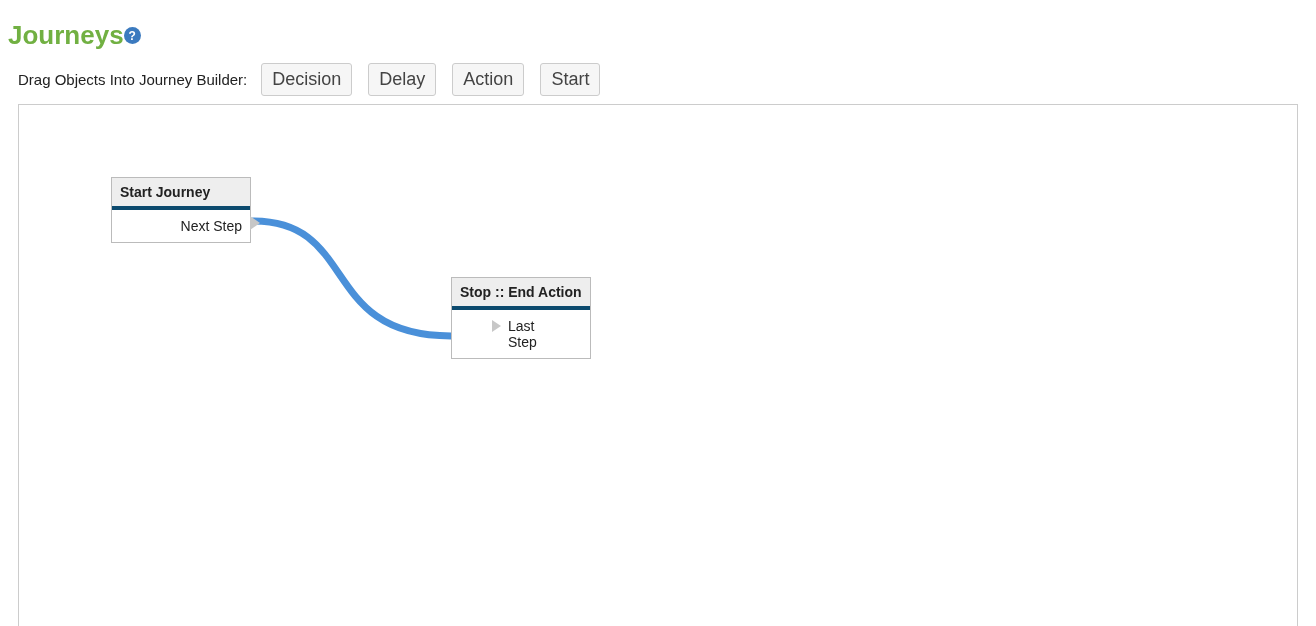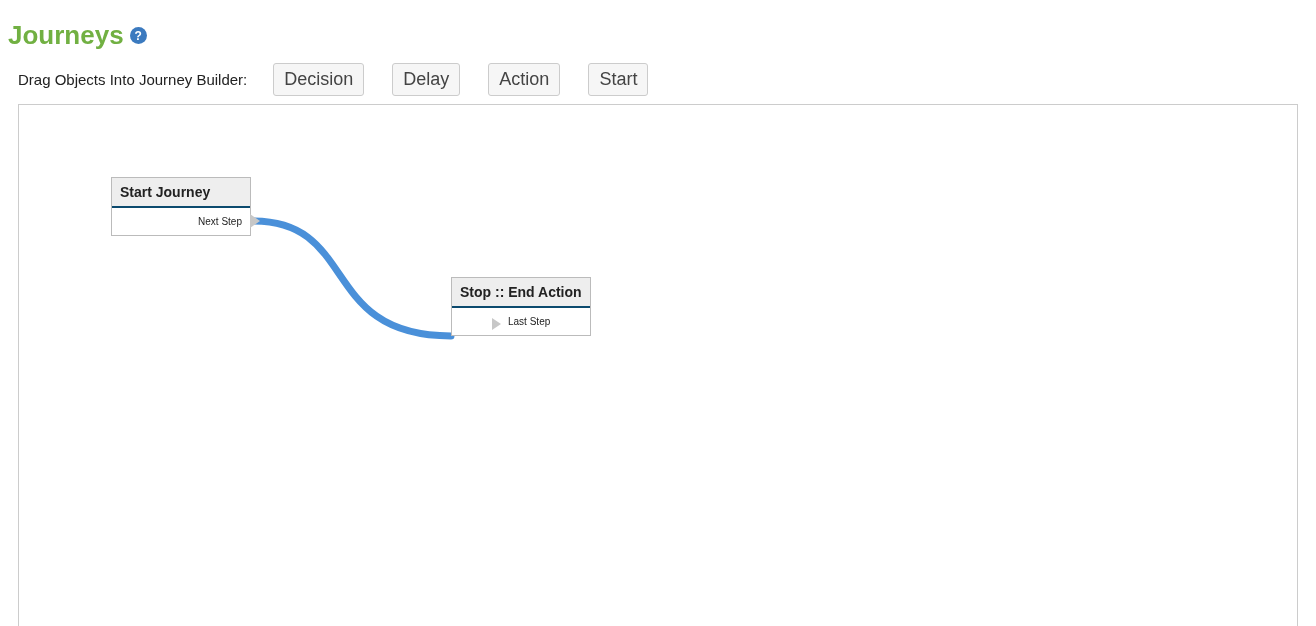--- a/index.html
+++ b/index.html
@@ -12,21 +12,20 @@
       font-size: 14px;
       background: #fff;
       width: 1316px;
       height: 626px;
       overflow: hidden;
     }
     .page-header {
       padding: 20px 8px 6px 8px;
       display: flex;
       align-items: center;
-      gap: 6px;
     }
     .page-title {
       color: #71b042;
       font-size: 26px;
       font-weight: bold;
     }
     .help-icon {
       width: 17px;
       height: 17px;
       border-radius: 50%;
@@ -36,21 +35,21 @@
       align-items: center;
       justify-content: center;
       font-size: 12px;
       font-weight: bold;
       cursor: pointer;
     }
     .toolbar {
       padding: 6px 18px 8px 18px;
       display: flex;
       align-items: center;
-      gap: 24px;
+      gap: 12px;
       font-size: 15px;
       color: #222;
     }
     .toolbar-label {
       margin-right: 2px;
     }
     .palette-btn {
       background: #f6f6f6;
       border: 1px solid #ccc;
       border-radius: 3px;
@@ -77,28 +76,28 @@
       border: 1px solid #bbb;
       background: #fff;
       box-shadow: none;
       cursor: move;
       font-size: 14px;
     }
     .node-header {
       background: #eeeeee;
       font-weight: bold;
       padding: 6px 8px;
-      border-bottom: 2px solid #0c4a6e;
+      border-bottom: 4px solid #0c4a6e;
       color: #222;
       font-size: 14px;
     }
     .node-body {
       padding: 8px 8px;
       color: #222;
-      font-size: 10px;
+      font-size: 14px;
     }
     .node-start .node-body {
       text-align: right;
     }
     .node-stop .node-body {
       text-align: left;
       position: relative;
     }
     .connector-out {
       position: absolute;

